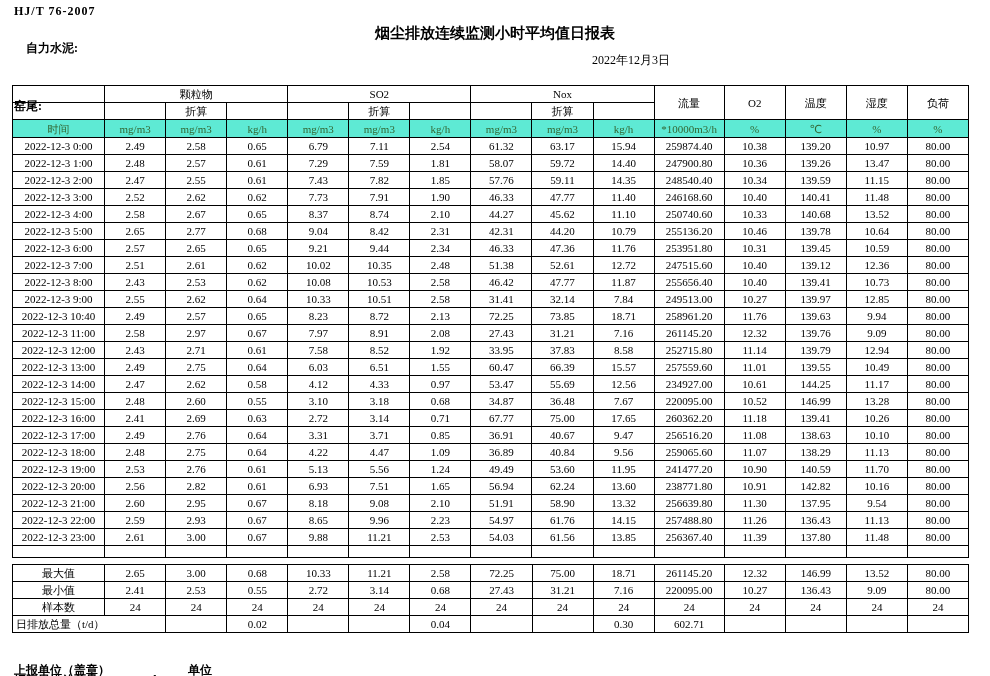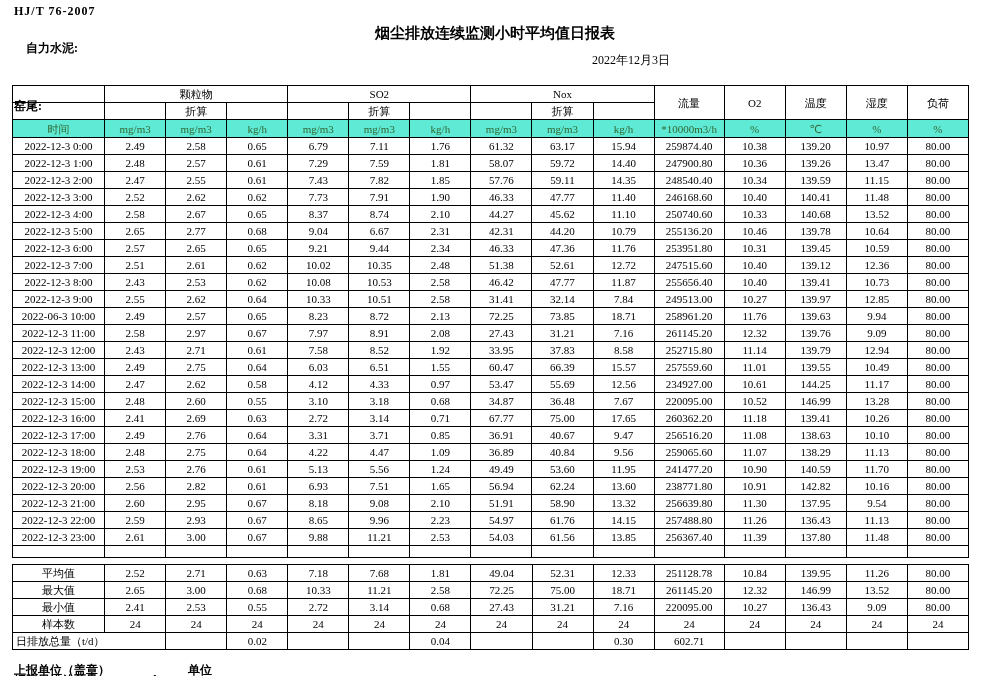--- a/index.html
+++ b/index.html
@@ -98,21 +98,21 @@
         </tr>
       </thead>
       <tbody>
           <tr>
             <td class="c-time">2022-12-3 0:00</td>
             <td>2.49</td>
             <td>2.58</td>
             <td>0.65</td>
             <td>6.79</td>
             <td>7.11</td>
-            <td>1.76</td>
+            <td>2.54</td>
             <td>61.32</td>
             <td>63.17</td>
             <td>15.94</td>
             <td>259874.40</td>
             <td>10.38</td>
             <td>139.20</td>
             <td>10.97</td>
             <td>80.00</td>
           </tr>
           <tr>
@@ -182,21 +182,21 @@
             <td>140.68</td>
             <td>13.52</td>
             <td>80.00</td>
           </tr>
           <tr>
             <td class="c-time">2022-12-3 5:00</td>
             <td>2.65</td>
             <td>2.77</td>
             <td>0.68</td>
             <td>9.04</td>
-            <td>6.67</td>
+            <td>8.42</td>
             <td>2.31</td>
             <td>42.31</td>
             <td>44.20</td>
             <td>10.79</td>
             <td>255136.20</td>
             <td>10.46</td>
             <td>139.78</td>
             <td>10.64</td>
             <td>80.00</td>
           </tr>
@@ -262,21 +262,21 @@
             <td>31.41</td>
             <td>32.14</td>
             <td>7.84</td>
             <td>249513.00</td>
             <td>10.27</td>
             <td>139.97</td>
             <td>12.85</td>
             <td>80.00</td>
           </tr>
           <tr>
-            <td class="c-time">2022-06-3 10:00</td>
+            <td class="c-time">2022-12-3 10:40</td>
             <td>2.49</td>
             <td>2.57</td>
             <td>0.65</td>
             <td>8.23</td>
             <td>8.72</td>
             <td>2.13</td>
             <td>72.25</td>
             <td>73.85</td>
             <td>18.71</td>
             <td>258961.20</td>
@@ -541,37 +541,20 @@
           <col style="width:61px">
           <col style="width:61px">
         <col style="width:70px">
         <col style="width:61px">
           <col style="width:61px">
           <col style="width:61px">
           <col style="width:61px">
       </colgroup>
       <tbody>
           <tr>
-            <td class="c-time summary-label">平均值</td>
-            <td>2.52</td>
-            <td>2.71</td>
-            <td>0.63</td>
-            <td>7.18</td>
-            <td>7.68</td>
-            <td>1.81</td>
-            <td>49.04</td>
-            <td>52.31</td>
-            <td>12.33</td>
-            <td>251128.78</td>
-            <td>10.84</td>
-            <td>139.95</td>
-            <td>11.26</td>
-            <td>80.00</td>
-          </tr>
-          <tr>
             <td class="c-time summary-label">最大值</td>
             <td>2.65</td>
             <td>3.00</td>
             <td>0.68</td>
             <td>10.33</td>
             <td>11.21</td>
             <td>2.58</td>
             <td>72.25</td>
             <td>75.00</td>
             <td>18.71</td>

